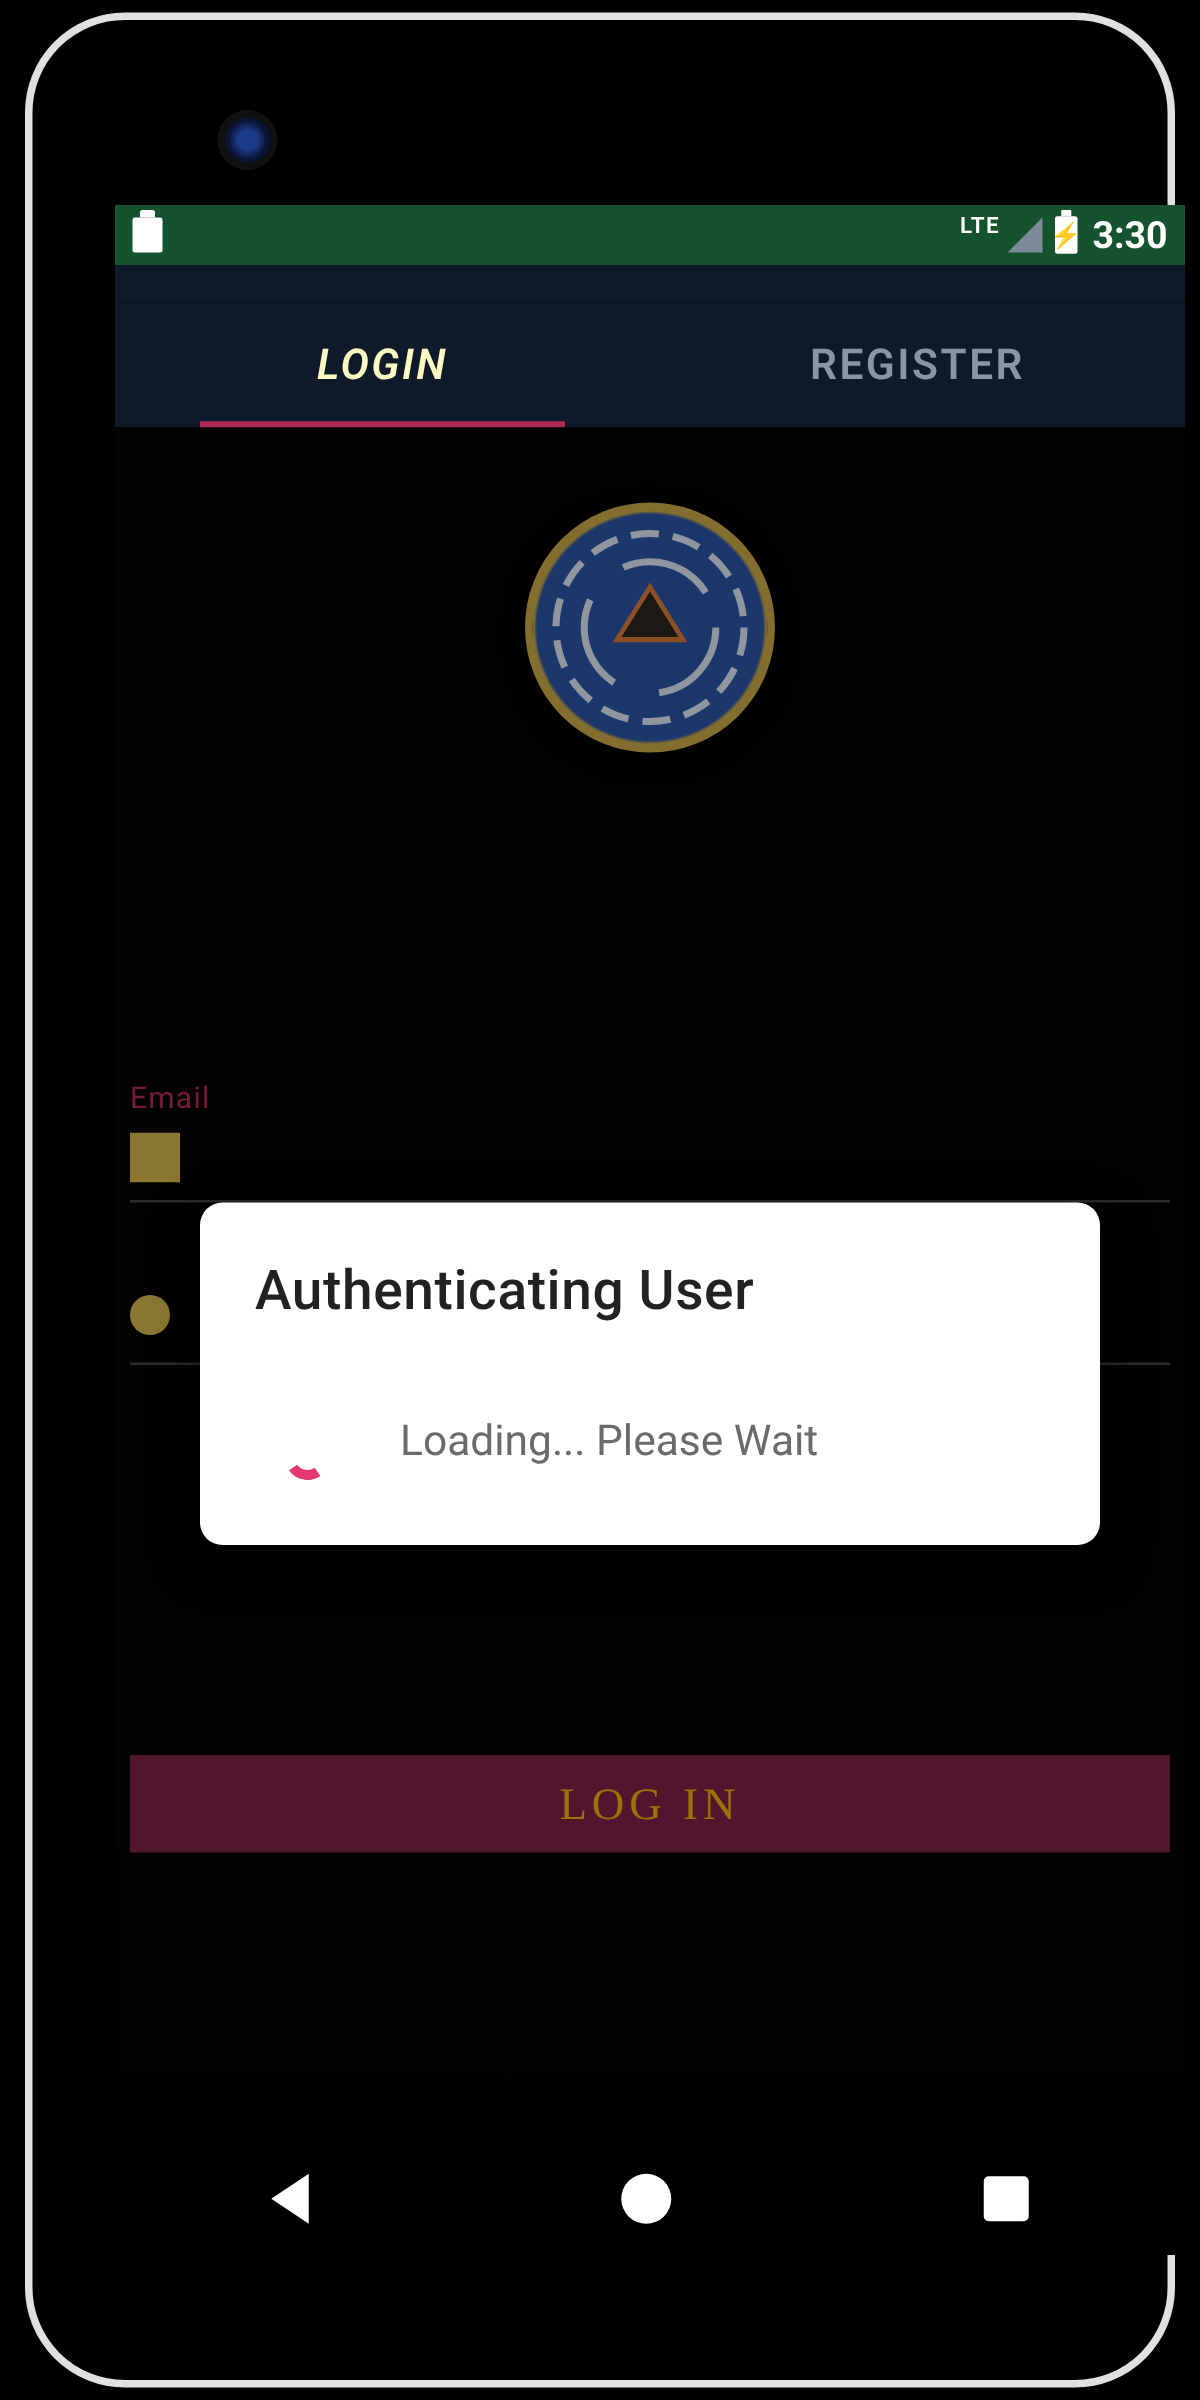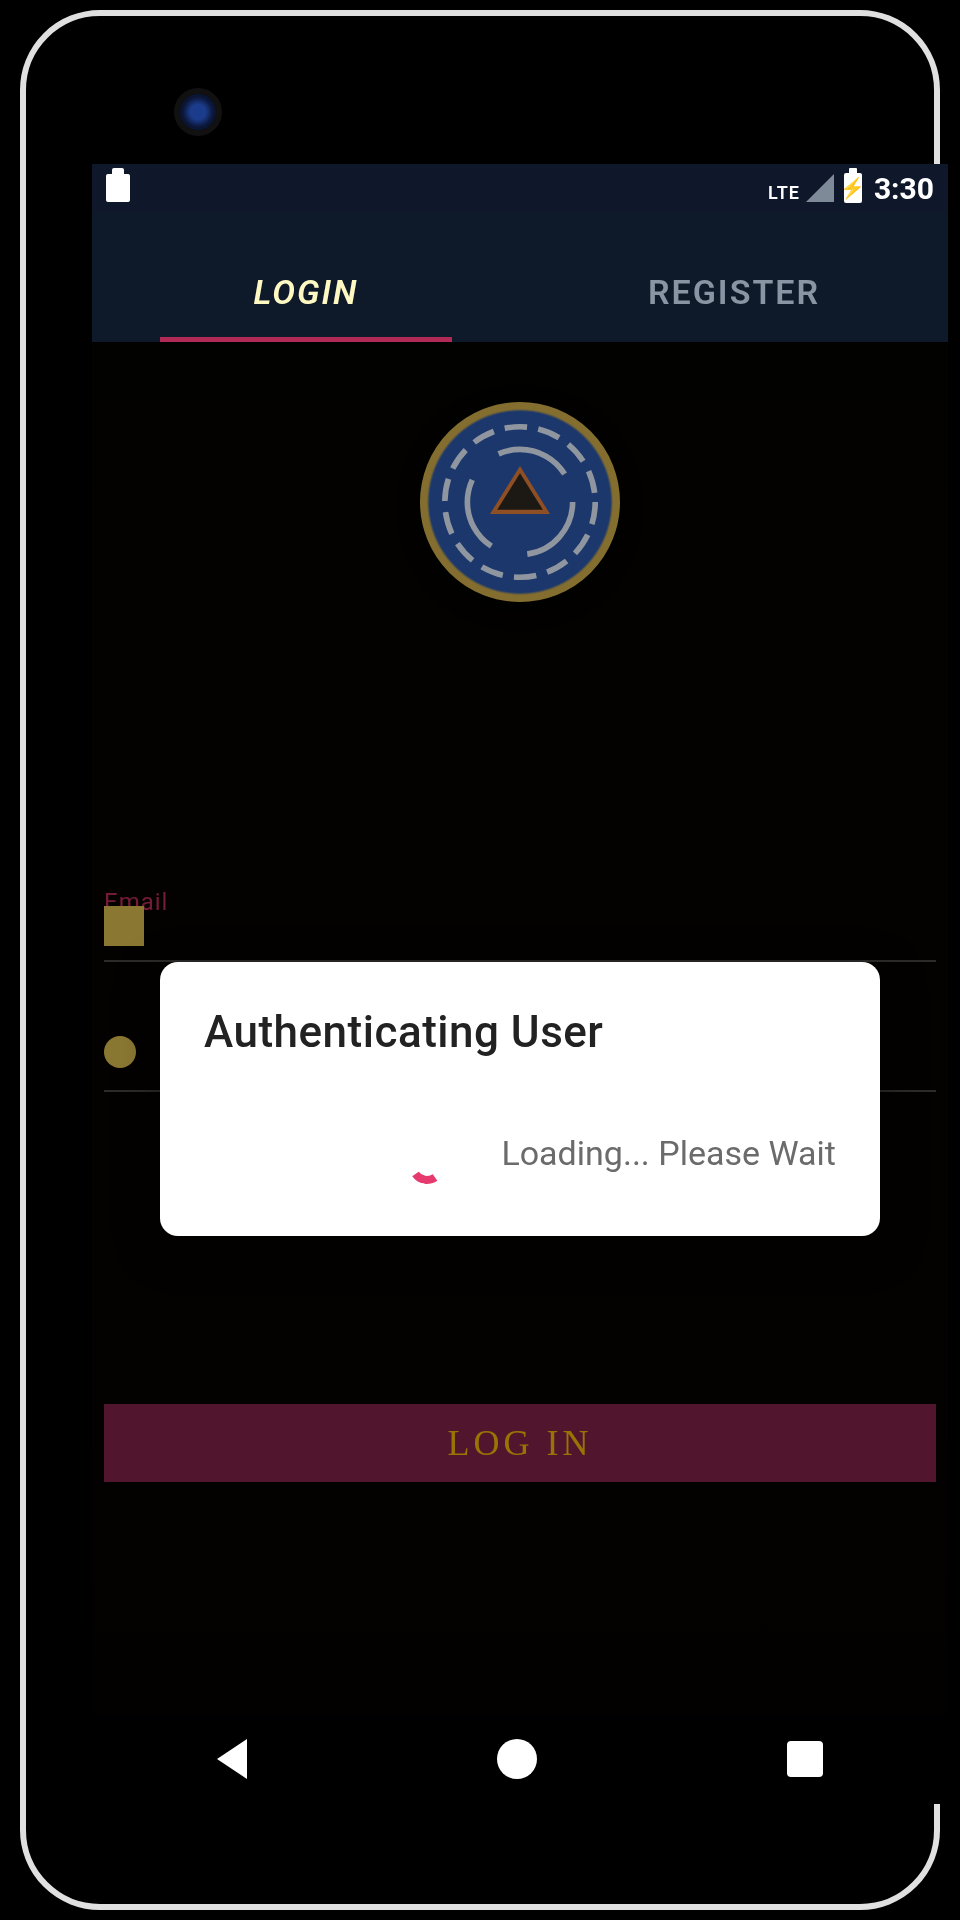--- a/index.html
+++ b/index.html
@@ -18,21 +18,21 @@
       position:absolute; top:60px; left:140px; width:36px; height:36px;
       border-radius:50%; background:radial-gradient(circle at 50% 50%, #1b3c8a 30%, #0b1536 60%);
       box-shadow:0 0 0 6px #111;
     }
     .side-btn { position:absolute; width:8px; background:#000; right:-4px; }
     .side-btn.a { top:380px; height:110px; }
     .side-btn.b { top:500px; height:140px; background:#ff5a36; }
     .side-btn.c { top:760px; height:280px; background:#e8e8e8; }
 
     .screen { position:absolute; top:130px; left:52px; width:856px; height:1640px; background:#000; }
-    .status { height:48px; background:#0f172a; color:#fff; display:flex; align-items:center; padding:12px 14px; font-size:30px; }
+    .status { height:48px; background:#14532d; color:#fff; display:flex; align-items:center; padding:0 14px; font-size:30px; }
     .status .sd { width:24px; height:28px; background:#fff; border-radius:2px; position:relative; }
     .status .sd::after { content:""; position:absolute; top:-6px; left:6px; width:12px; height:6px; background:#fff; border-radius:2px 2px 0 0; }
     .status .grow { flex:1; }
     .status .lte { font-size:18px; letter-spacing:1px; margin-right:6px; align-self:flex-start; margin-top:6px; font-weight:600; }
     .status .sig {
       width:0; height:0; border-style:solid; border-width:0 0 28px 28px;
       border-color:transparent transparent #7f8a99 transparent; margin-right:10px;
     }
     .status .bat {
       width:18px; height:30px; background:#fff; position:relative; border-radius:2px; margin-right:12px;
@@ -64,39 +64,39 @@
     .coin-core::after { content:""; position:absolute; inset:12%; background:#2c2620; clip-path:polygon(50% 0,100% 80%,0 80%); }
     .coin svg { position:absolute; inset:0; }
 
     .field { position:absolute; left:12px; right:12px; height:70px; border-bottom:2px solid rgba(255,255,255,.25); display:flex; align-items:center; }
     .field.email { top:550px; }
     .field.pass  { top:680px; }
     .field .ico { width:40px; height:40px; margin-right:16px; }
     .ico.mail { background:#d5b84e; clip-path:polygon(0 0,100% 0,100% 100%,0 100%); }
     .ico.key  { background:#d5b84e; clip-path:circle(40% at 40% 40%); }
     .field input { flex:1; background:transparent; border:0; outline:0; color:#d6c99b; font-size:30px; }
-    .field .lbl { position:absolute; left:0; top:-28px; font-size:24px; color:#b12a56; letter-spacing:1px;margin-top:24px; }
+    .field .lbl { position:absolute; left:0; top:-28px; font-size:24px; color:#b12a56; letter-spacing:1px; }
 
     .login-btn {
       position:absolute; left:12px; right:12px; top:1062px; height:78px;
       background:#7d2147; display:flex; align-items:center; justify-content:center;
       color:#eab308; font-size:36px; letter-spacing:4px; font-family:"Times New Roman",serif;
       cursor:pointer;
     }
 
     
     .modal-scrim { position:absolute; inset:0; background:rgba(0,0,0,.35); }
     .modal {
       position:absolute; top:620px; left:50%; transform:translateX(-50%);
       width:720px; background:#fff; box-shadow:0 12px 40px rgba(0,0,0,.5);
       padding:44px 44px 48px 44px;
       border-radius:18px;
     }
     .modal h1 { font-size:44px; font-weight:500; color:#222; letter-spacing:.5px; margin-bottom:60px; }
-    .modal .row { display:flex; align-items:center;justify-content:flex-end; }
+    .modal .row { display:flex; align-items:center; }
     .modal .spinner { width:70px; height:70px; position:relative; margin-right:40px; margin-left:6px; }
     .modal .spinner-arc {
       position:absolute; width:36px; height:36px; bottom:4px; left:18px;
       border:8px solid transparent; border-bottom-color:#e6396e; border-radius:50%;
       transform:rotate(10deg);
     }
     .modal .msg { font-size:34px; color:#6b6b6b; }
 
     .navbar { position:absolute; bottom:0; left:0; right:0; height:90px; background:#000;
       display:flex; align-items:center; justify-content:space-around; }

